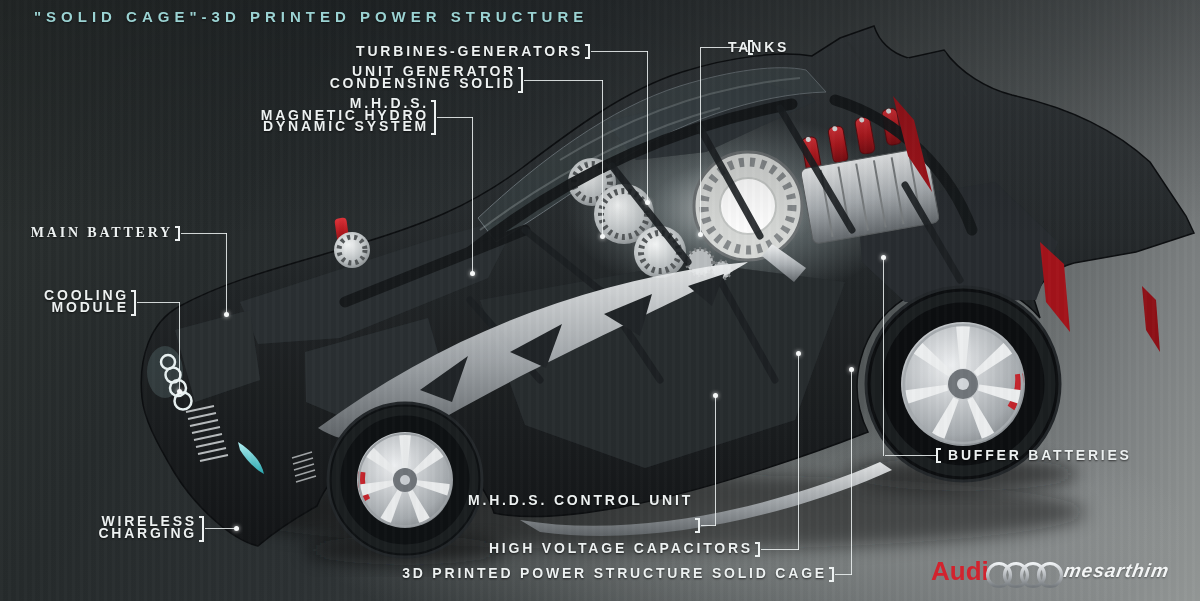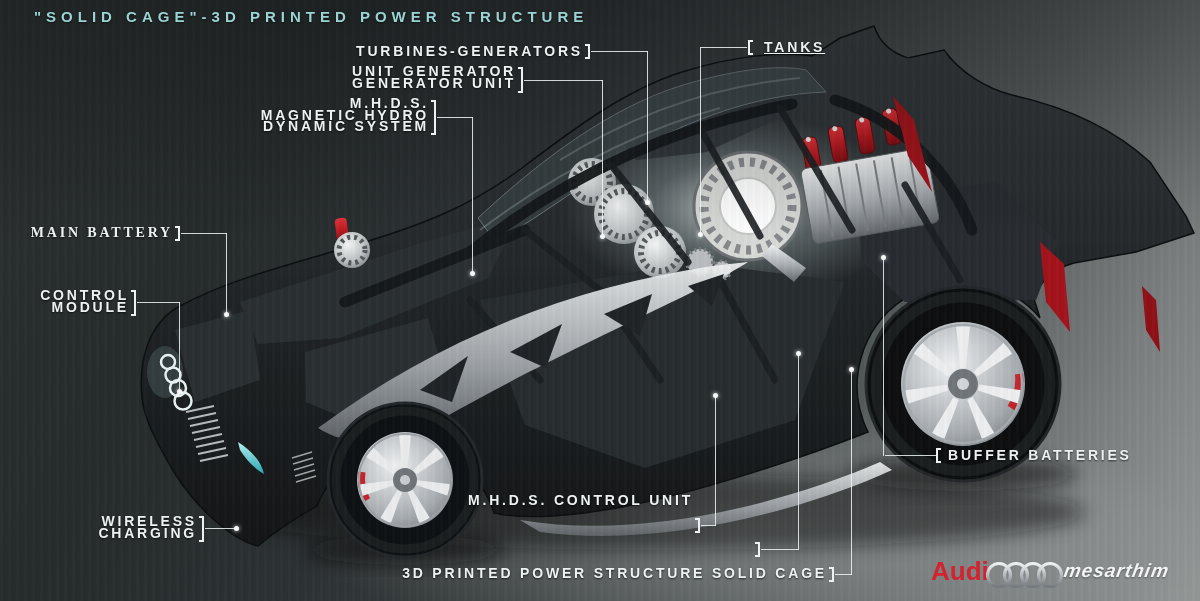--- a/index.html
+++ b/index.html
@@ -279,55 +279,55 @@
   <div class="callout r" style="left:353px;top:46px;width:230px;">
     <span>TURBINES-GENERATORS</span>
   </div>
   <div class="bracket rt" style="left:585px;top:44px;height:15px;"></div>
   <div class="lead h" style="left:591px;top:51px;width:57px;"></div>
   <div class="lead v" style="left:647px;top:51px;height:151px;"></div>
   <div class="dot" style="left:645px;top:200px;"></div>
 
   <div class="callout r" style="left:316px;top:66px;width:200px;">
     <div>UNIT GENERATOR</div>
-    <div>GENERATOR UNIT</div>
+    <div>CONDENSING SOLID</div>
   </div>
   <div class="bracket rt" style="left:518px;top:67px;height:26px;"></div>
   <div class="lead h" style="left:524px;top:80px;width:79px;"></div>
   <div class="lead v" style="left:602px;top:80px;height:156px;"></div>
   <div class="dot" style="left:600px;top:234px;"></div>
 
   <div class="callout r" style="left:229px;top:98px;width:200px;">
     <div>M.H.D.S.</div>
     <div>MAGNETIC HYDRO</div>
     <div>DYNAMIC SYSTEM</div>
   </div>
   <div class="bracket rt" style="left:431px;top:100px;height:35px;"></div>
   <div class="lead h" style="left:437px;top:117px;width:36px;"></div>
   <div class="lead v" style="left:472px;top:117px;height:156px;"></div>
   <div class="dot" style="left:470px;top:271px;"></div>
 
   <div class="bracket lt" style="left:748px;top:40px;height:15px;"></div>
-  <div class="callout" style="left:764px;top:42px;text-decoration:underline;">
+  <div class="callout" style="left:728px;top:42px;">
     <span>TANKS</span>
   </div>
   <div class="lead h" style="left:701px;top:47px;width:46px;"></div>
   <div class="lead v" style="left:700px;top:47px;height:187px;"></div>
   <div class="dot" style="left:698px;top:232px;"></div>
 
   <div class="callout r" style="left:23px;top:227px;width:150px;font-family:Liberation Serif, serif;">
     <span>MAIN BATTERY</span>
   </div>
   <div class="bracket rt" style="left:175px;top:226px;height:15px;"></div>
   <div class="lead h" style="left:181px;top:233px;width:46px;"></div>
   <div class="lead v" style="left:226px;top:233px;height:81px;"></div>
   <div class="dot" style="left:224px;top:312px;"></div>
 
   <div class="callout r" style="left:29px;top:290px;width:100px;">
-    <div>CONTROL</div>
+    <div>COOLING</div>
     <div>MODULE</div>
   </div>
   <div class="bracket rt" style="left:131px;top:290px;height:26px;"></div>
   <div class="lead h" style="left:137px;top:302px;width:43px;"></div>
   <div class="lead v" style="left:179px;top:302px;height:89px;"></div>
   <div class="dot" style="left:177px;top:389px;"></div>
 
   <div class="callout r" style="left:97px;top:516px;width:100px;">
     <div>WIRELESS</div>
     <div>CHARGING</div>
@@ -345,20 +345,23 @@
   <div class="dot" style="left:881px;top:255px;"></div>
 
   <div class="callout r" style="left:443px;top:495px;width:250px;">
     <span>M.H.D.S. CONTROL UNIT</span>
   </div>
   <div class="bracket rt" style="left:695px;top:518px;height:15px;"></div>
   <div class="lead h" style="left:701px;top:525px;width:15px;"></div>
   <div class="lead v" style="left:715px;top:395px;height:131px;"></div>
   <div class="dot" style="left:713px;top:393px;"></div>
 
+  <div class="callout r" style="left:453px;top:543px;width:300px;">
+    <span>HIGH VOLTAGE CAPACITORS</span>
+  </div>
   <div class="bracket rt" style="left:755px;top:542px;height:15px;"></div>
   <div class="lead h" style="left:761px;top:549px;width:38px;"></div>
   <div class="lead v" style="left:798px;top:353px;height:197px;"></div>
   <div class="dot" style="left:796px;top:351px;"></div>
 
   <div class="callout r" style="left:377px;top:568px;width:450px;">
     <span>3D PRINTED POWER STRUCTURE  SOLID CAGE</span>
   </div>
   <div class="bracket rt" style="left:829px;top:567px;height:15px;"></div>
   <div class="lead h" style="left:835px;top:574px;width:17px;"></div>

